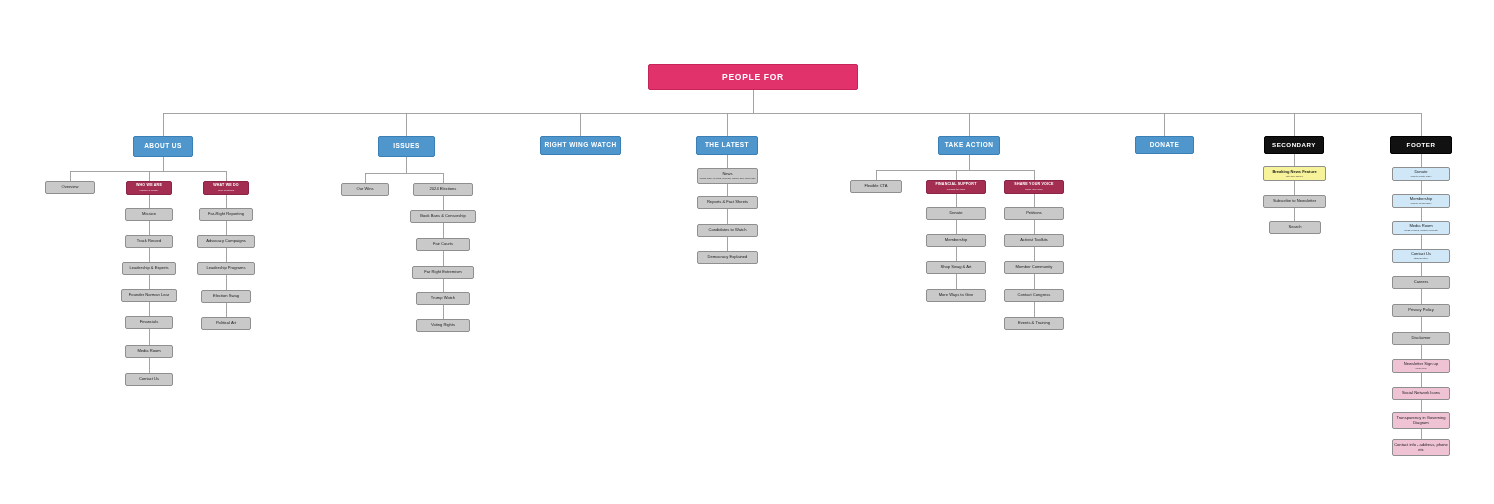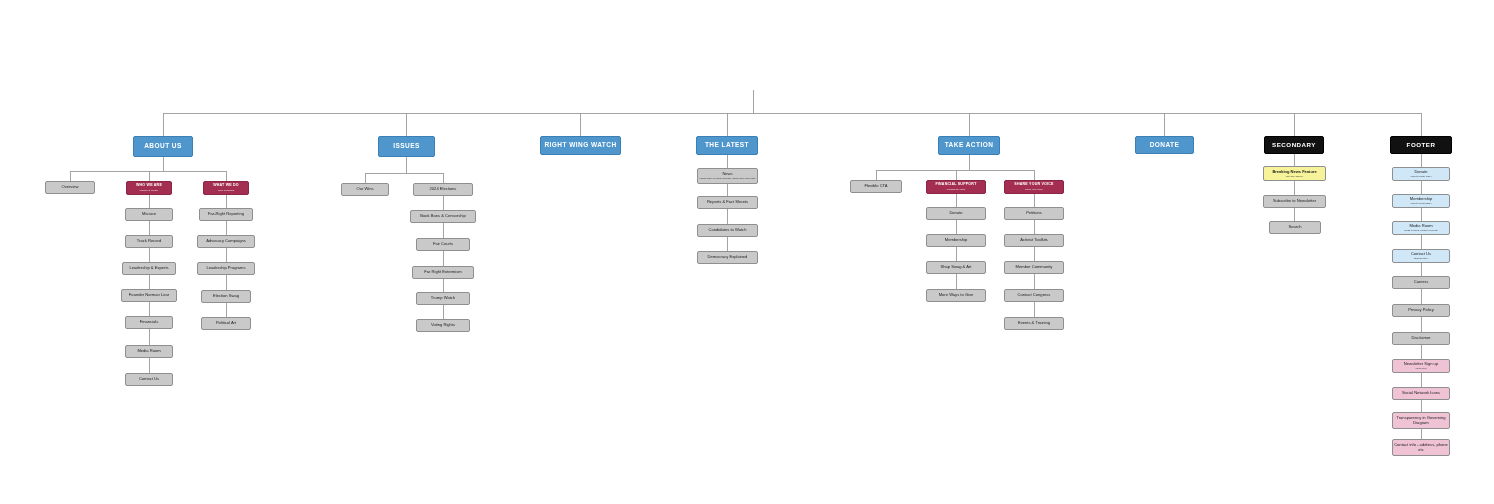--- a/index.html
+++ b/index.html
@@ -224,20 +224,23 @@
       <path d="M1421,263 L1421,276"></path>
       <path d="M1421,289 L1421,304"></path>
       <path d="M1421,317 L1421,332"></path>
       <path d="M1421,345 L1421,359"></path>
       <path d="M1421,373 L1421,387"></path>
       <path d="M1421,400 L1421,412"></path>
       <path d="M1421,429 L1421,439"></path>
     </g>
   </svg>
 
+  <div class="node n-root" id="node-root" style="left: 648px; top: 64px; width: 210px; height: 26px;">
+    <span class="ttl">PEOPLE FOR</span>
+  </div>
 
   <div id="nodes-host">
       <div class="node n-primary" style="left: 133px; top: 136px; width: 60px; height: 21px;">
         <span class="ttl">ABOUT US</span>
       </div>
       <div class="node n-primary" style="left: 378px; top: 136px; width: 57px; height: 21px;">
         <span class="ttl">ISSUES</span>
       </div>
       <div class="node n-primary" style="left: 540px; top: 136px; width: 81px; height: 19px;">
         <span class="ttl">RIGHT WING WATCH</span>

